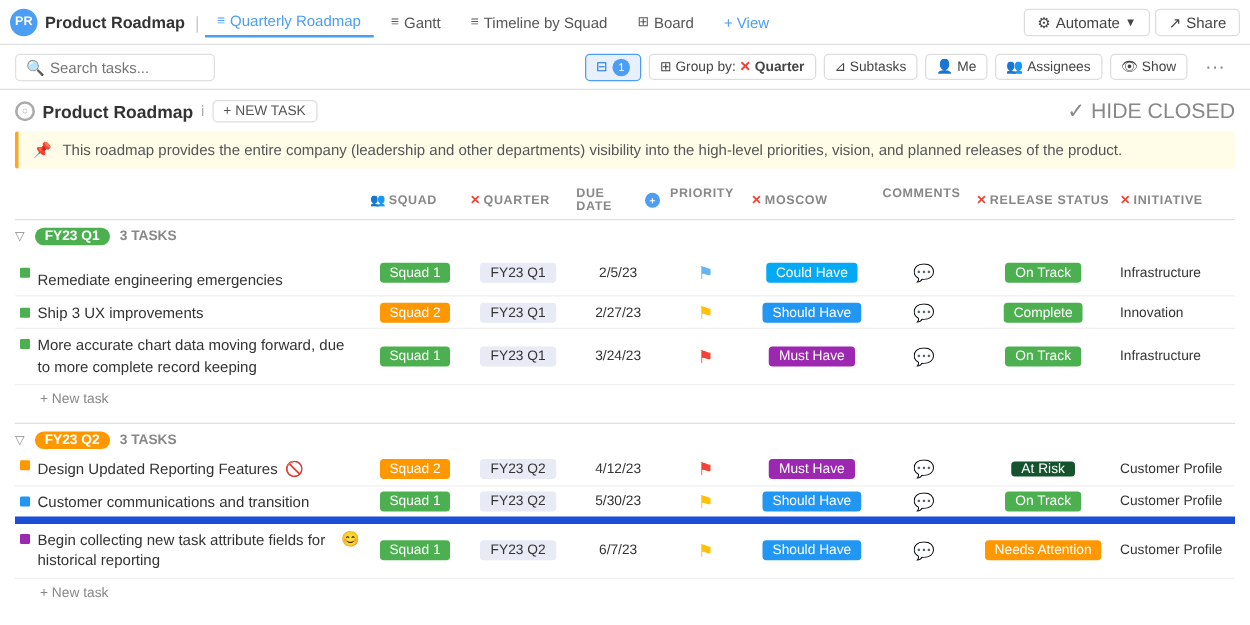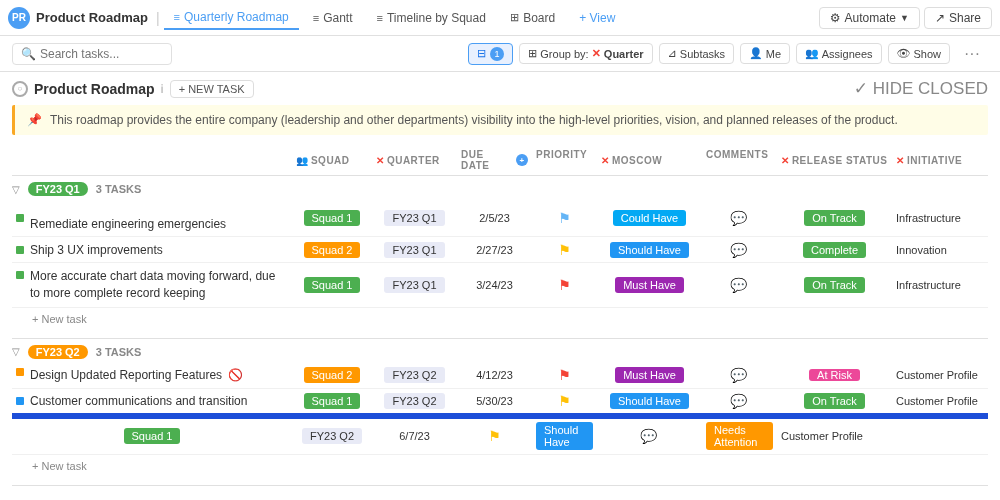--- a/index.html
+++ b/index.html
@@ -238,21 +238,21 @@
         </div>
       <div style="padding:0 4px;font-size:11px;color:#333;display:flex;justify-content:center;">4/12/23</div>
       <div style="padding:0 4px;display:flex;justify-content:center;">
           <span style="color:#f44336;font-size:14px;">⚑</span>
         </div>
       <div style="padding:0 4px;display:flex;justify-content:center;">
           <span style="background:#9c27b0;color:white;padding:2px 8px;border-radius:3px;font-size:11px;">Must Have</span>
         </div>
       <div style="padding:0 4px;display:flex;justify-content:center;color:#ccc;font-size:14px;">💬</div>
       <div style="padding:0 4px;display:flex;justify-content:center;">
-          <span style="background:#ec4899;color:white;padding:0 8px;border-radius:3px;font-size:11px;">At Risk</span>
+          <span style="background:#14532d;color:white;padding:0 8px;border-radius:3px;font-size:11px;">At Risk</span>
         </div>
       <div style="padding:0 4px;font-size:11px;color:#333;">Customer Profile</div>
       <div></div>
     </div>
 
     <div style="display:grid;grid-template-columns:280px 80px 85px 75px 65px 105px 75px 115px 115px 30px;padding:3px 0;border-bottom:6px solid #1d4ed8;align-items:center;min-height:26px;">
       <div style="display:flex;align-items:center;gap:6px;padding:2px 4px;">
         <div style="width:8px;height:8px;border-radius:1px;background:#2196f3;flex-shrink:0;"></div>
         <span style="font-size:12px;color:#333;">Customer communications and transition</span>
       </div>
@@ -271,20 +271,25 @@
         </div>
       <div style="padding:0 4px;display:flex;justify-content:center;color:#ccc;font-size:14px;">💬</div>
       <div style="padding:0 4px;display:flex;justify-content:center;">
           <span style="background:#4caf50;color:white;padding:2px 8px;border-radius:3px;font-size:11px;">On Track</span>
         </div>
       <div style="padding:0 4px;font-size:11px;color:#333;">Customer Profile</div>
       <div></div>
     </div>
 
     <div style="display:grid;grid-template-columns:280px 80px 85px 75px 65px 105px 75px 115px 115px 30px;padding:3px 0;border-bottom:1px solid #f0f0f0;align-items:center;min-height:36px;">
+      <div style="display:flex;align-items:flex-start;gap:6px;padding:2px 4px;">
+        <div style="width:8px;height:8px;border-radius:1px;background:#9c27b0;flex-shrink:0;margin-top:3px;"></div>
+        <span style="font-size:12px;color:#333;line-height:1.4;">Begin collecting new task attribute fields for historical reporting</span>
+        <span style="font-size:12px;">😊</span>
+      </div>
       <div style="padding:0 4px;display:flex;justify-content:center;">
           <span style="background:#4caf50;color:white;padding:2px 8px;border-radius:3px;font-size:11px;">Squad 1</span>
         </div>
       <div style="padding:0 4px;display:flex;justify-content:center;">
           <span style="padding:2px 8px;border-radius:3px;font-size:11px;color:#333;background:#e8eaf6;">FY23 Q2</span>
         </div>
       <div style="padding:0 4px;font-size:11px;color:#333;display:flex;justify-content:center;">6/7/23</div>
       <div style="padding:0 4px;display:flex;justify-content:center;">
           <span style="color:#ffc107;font-size:14px;">⚑</span>
         </div>

